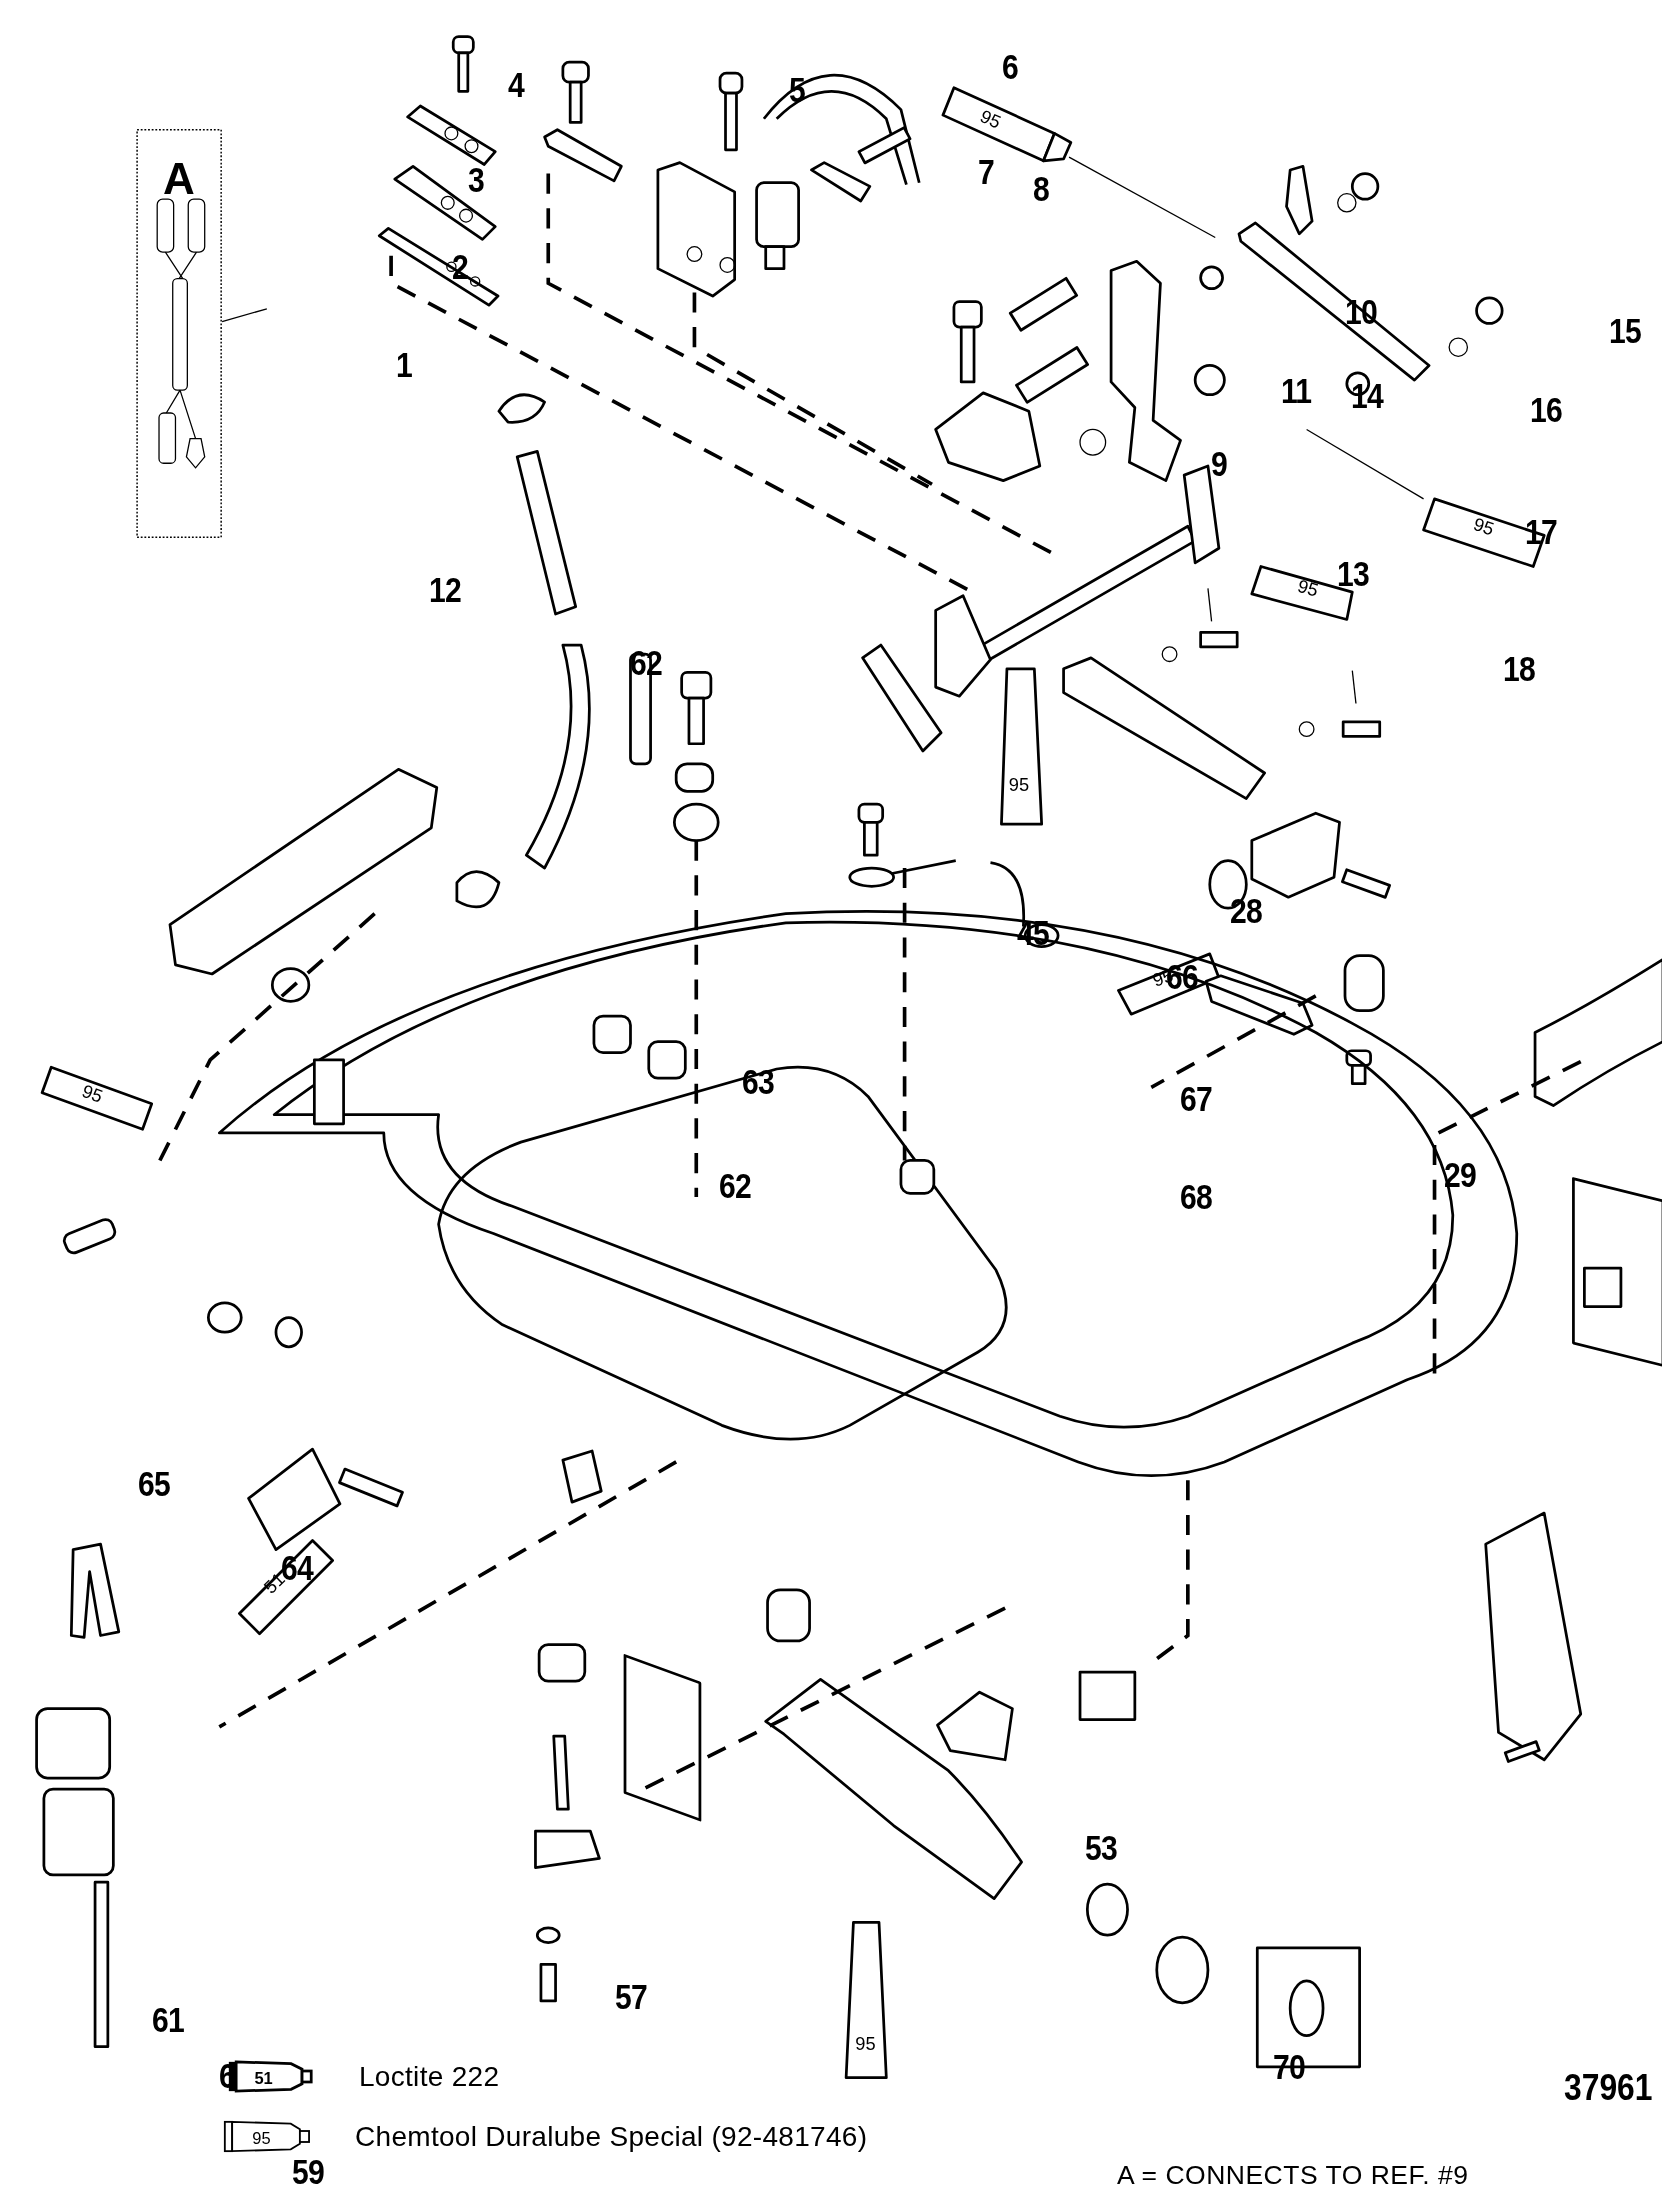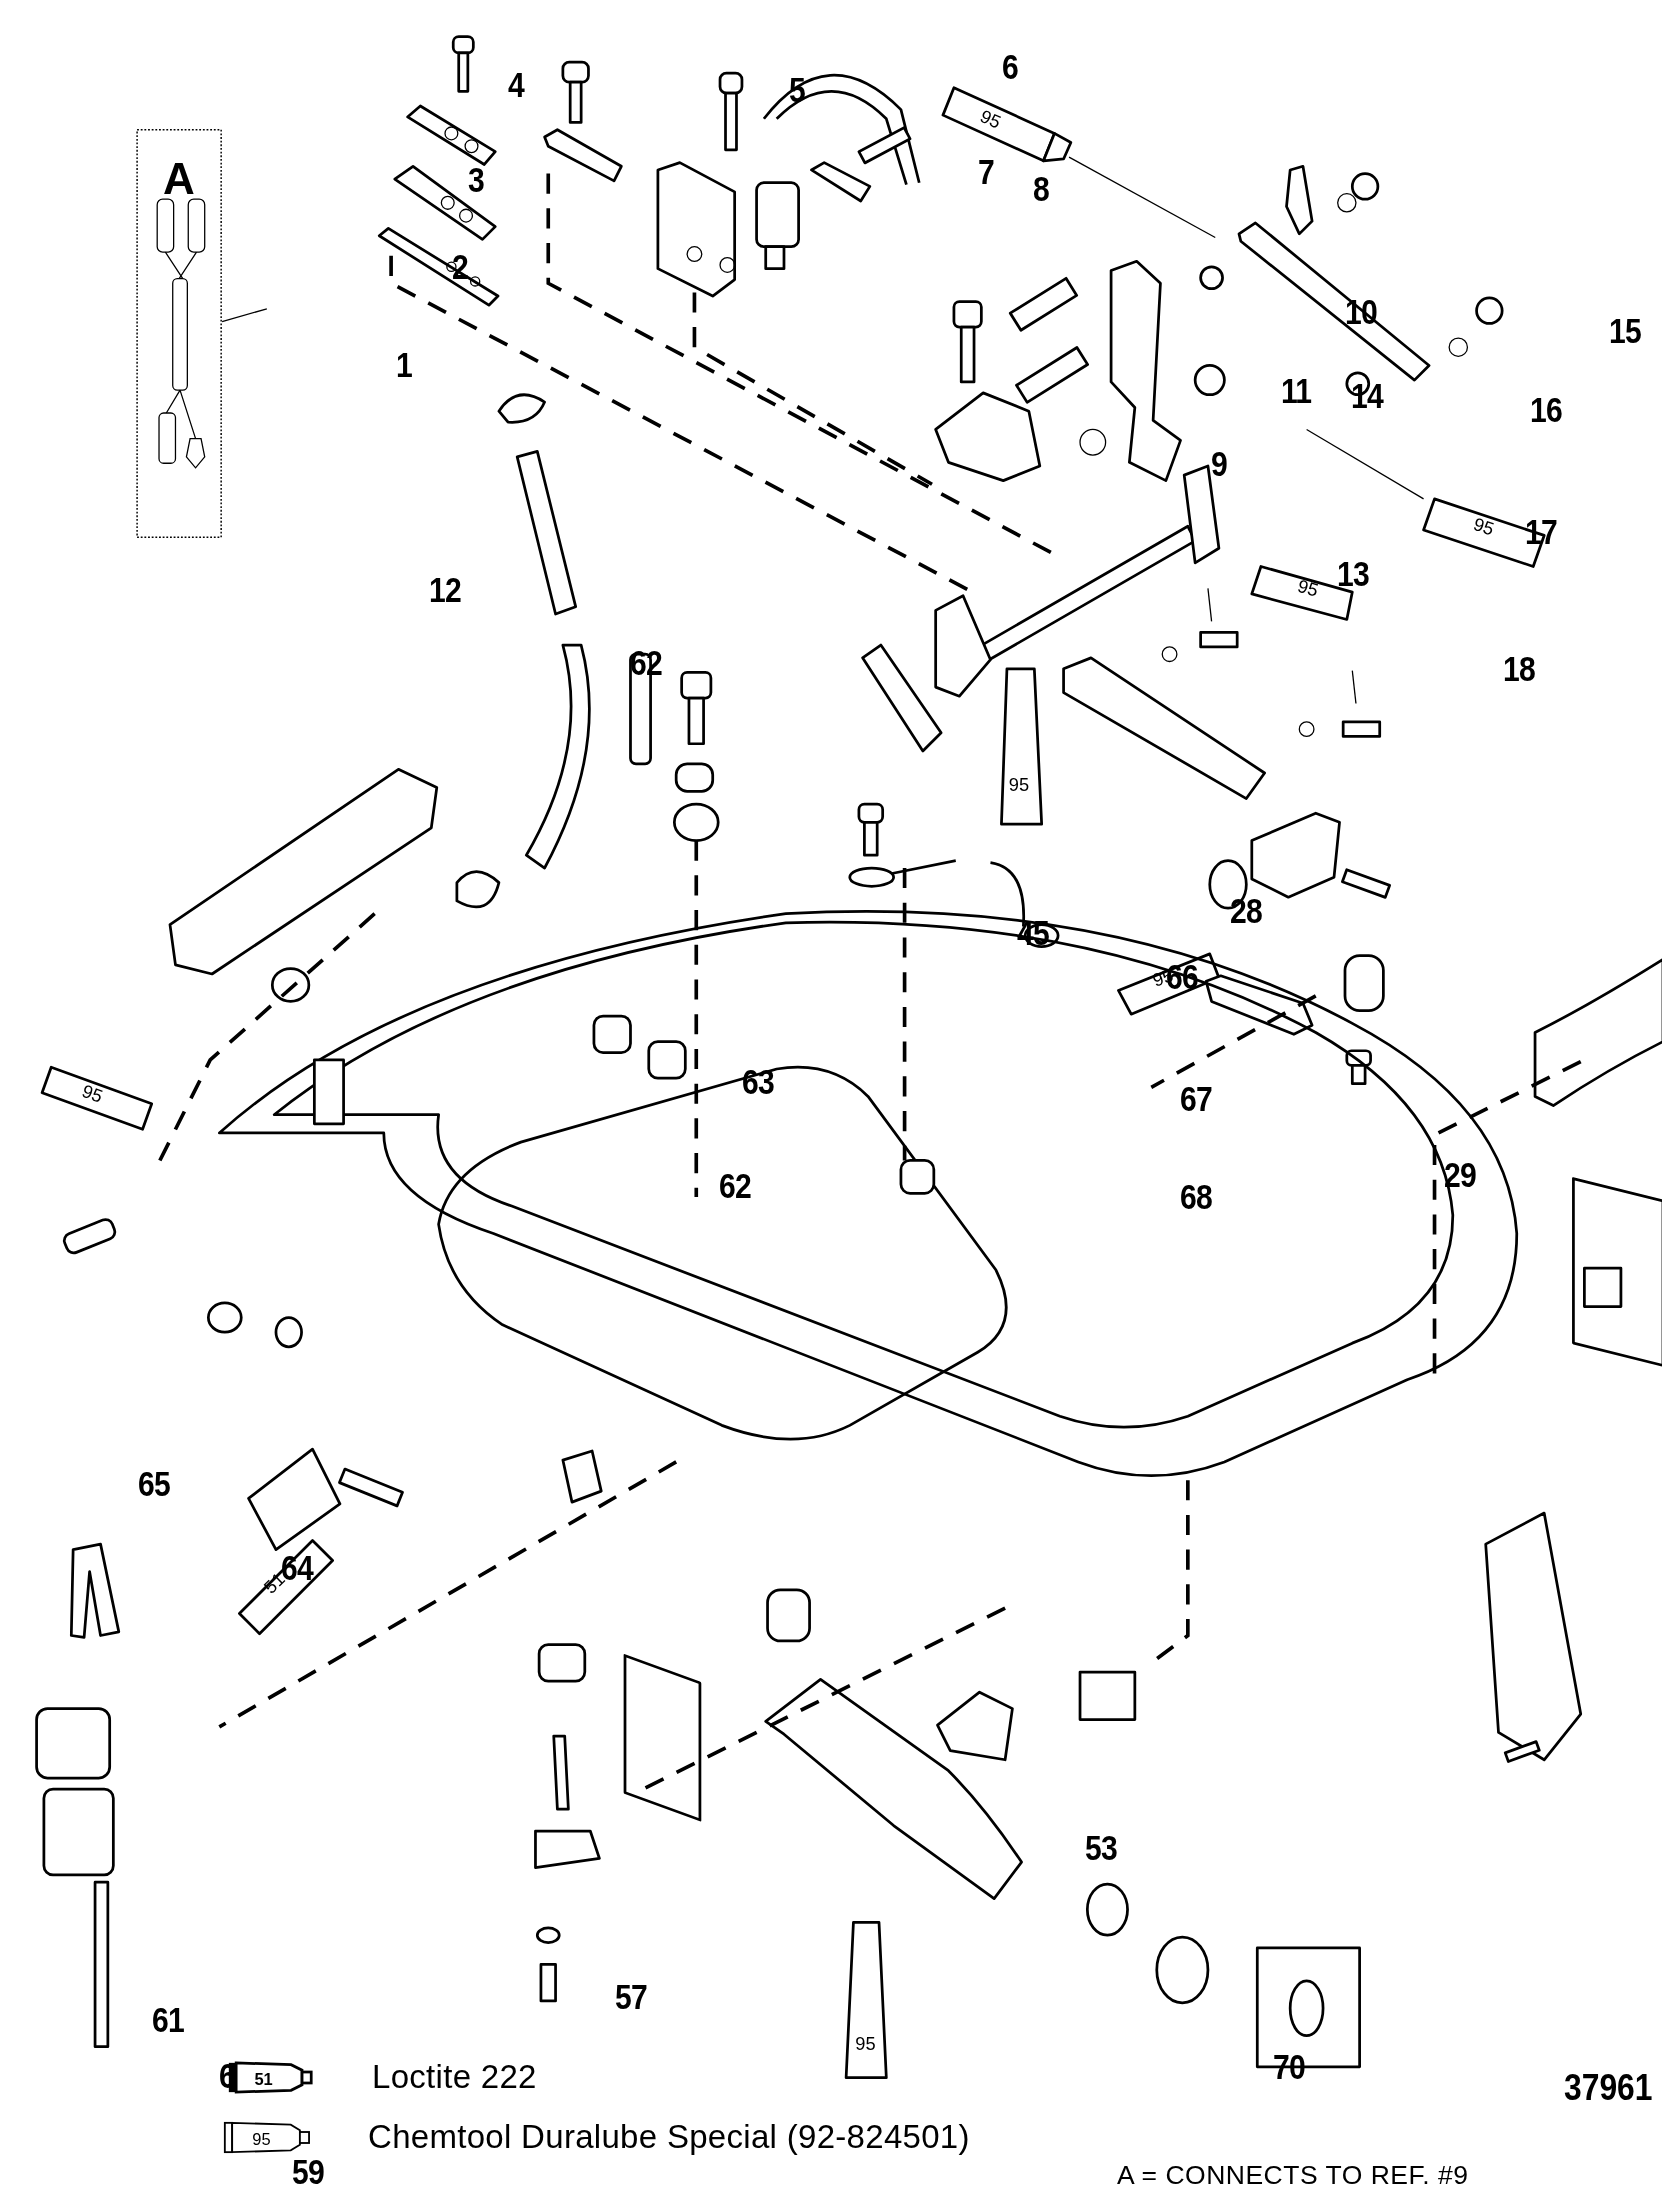--- a/index.html
+++ b/index.html
@@ -6,21 +6,21 @@
   body { width: 1663px; height: 2202px; position: relative; overflow: hidden;
          font-family: "Liberation Sans", sans-serif; color: #000; }
   #stage { position: absolute; left: 0; top: 0; width: 1663px; height: 2202px; }
   svg#art { position: absolute; left: 0; top: 0; }
   .callout { position: absolute; font-family: "Liberation Sans", sans-serif;
              font-weight: bold; font-size: 35px; line-height: 1; letter-spacing: -0.9px;
              transform: scaleX(0.86); transform-origin: left top; white-space: nowrap; }
   .inset-letter { position: absolute; left: 163px; top: 154px; font-size: 44px; font-weight: bold; }
   .legend-row { position: absolute; display: flex; align-items: center; }
   .legend-tube { width: 119px; height: 37px; }
-  .legend-text { font-size: 33px; margin-left: 26px; letter-spacing: 0.3px; }
+  .legend-text { font-size: 28px; margin-left: 13px; letter-spacing: 0.3px; }
   .note { position: absolute; left: 1117px; top: 2160px; font-size: 26.5px; font-weight: normal; letter-spacing: 0.5px; }
   .fig-num { position: absolute; left: 1564px; top: 2067px; font-size: 37px; font-weight: bold;
              transform: scaleX(0.86); transform-origin: left top; }
   .tube-label { font-family: "Liberation Sans", sans-serif; font-size: 20px; }
   .line { stroke: #000; fill: none; stroke-width: 3; stroke-linejoin: round; stroke-linecap: round; }
   .thin { stroke: #000; fill: none; stroke-width: 1.4; }
   .dash { stroke: #000; fill: none; stroke-width: 4; stroke-dasharray: 22 16; }
   .dot { stroke: #000; fill: none; stroke-width: 1.6; stroke-dasharray: 2 2; }
   .part { stroke: #000; fill: #fff; stroke-width: 3; stroke-linejoin: round; }
 </style>
@@ -420,19 +420,19 @@
     </svg>
     <span class="legend-text">Loctite 222</span>
   </div>
   <div class="legend-row" style="left:223px; top:2118px;">
     <svg class="legend-tube" viewBox="0 0 130 40">
       <rect x="2" y="4" width="8" height="32" fill="#fff" stroke="#000" stroke-width="2"></rect>
       <path d="M10 4 L74 6 L84 12 L84 28 L74 34 L10 36 Z" fill="#fff" stroke="#000" stroke-width="2"></path>
       <rect x="84" y="14" width="10" height="12" fill="#fff" stroke="#000" stroke-width="2"></rect>
       <text x="32" y="28" font-family="Liberation Sans, sans-serif" font-size="18">95</text>
     </svg>
-    <span class="legend-text">Chemtool Duralube Special (92-824501)</span>
+    <span class="legend-text">Chemtool Duralube Special (92-481746)</span>
   </div>
 
   <div class="note">A = CONNECTS TO REF. #9</div>
   <div class="fig-num">37961</div>
 </div>
 
 
 </body></html>

